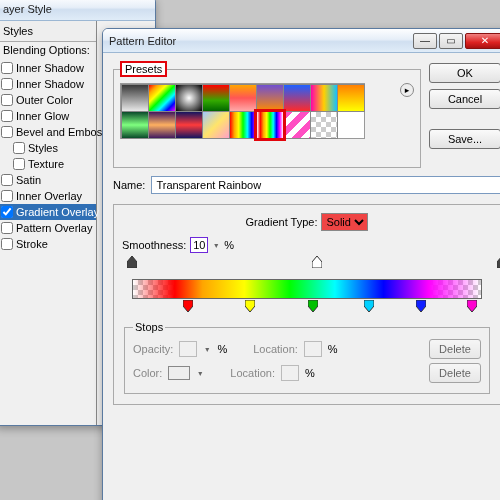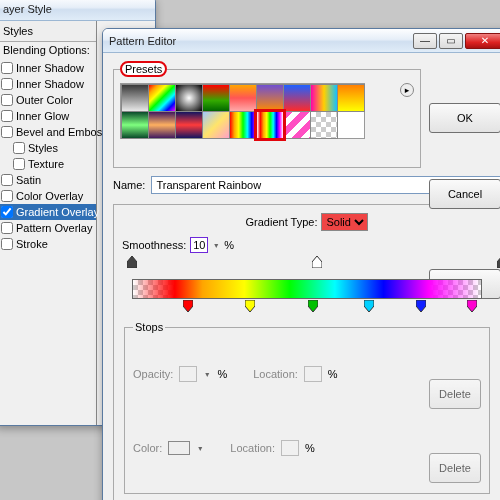--- a/index.html
+++ b/index.html
@@ -14,27 +14,27 @@
 .styles-header { padding:4px 6px; border-bottom:1px solid #aaa; background:#eee;}
 .styles-list { padding:2px 0;}
 .style-row { padding:2px 4px; display:flex; align-items:center; gap:3px; white-space:nowrap;}
 .style-row.hdr { padding-left:6px; }
 .style-row.sel { background:#2f6fb5; color:#fff;}
 .style-row input[type=checkbox]{ width:12px; height:12px; margin:0;}
 .style-row.indent { padding-left:16px;}
 .ge { left:102px; top:28px; width:410px; height:480px; }
 .ge-body { padding:8px 10px; position:relative; height:calc(100% - 24px);}
 fieldset.presets { border:1px solid #aaa; margin:0 80px 8px 0; padding:6px 6px 28px 6px; position:relative;}
-fieldset.presets legend { padding:0 3px; border:2px solid #e2040b; border-radius:8px; background:#fff;}
+fieldset.presets legend { padding:0 3px; border:2px solid #e2040b; border-radius:0; background:#fff;}
 .preset-grid { display:grid; grid-template-columns:repeat(9,27px); grid-auto-rows:27px; gap:0; border:1px solid #999; background:#fff; width:245px;}
 .sw { border:1px solid #888; margin:-0.5px;}
 .sw.sel { outline:3px solid #e2040b; outline-offset:-1px; z-index:2; position:relative;}
 .flyout { position:absolute; right:6px; top:6px; width:14px; height:14px; border:1px solid #888; border-radius:50%; display:flex; align-items:center; justify-content:center; font-size:9px; background:#eee;}
 .btncol { position:absolute; right:10px; top:10px; width:72px; display:flex; flex-direction:column; gap:6px;}
-.btn { height:30px; border:1px solid #707070; border-radius:3px; background:linear-gradient(#fafafa,#e3e3e3); display:flex; align-items:center; justify-content:center;margin-top:40px;}
+.btn { height:20px; border:1px solid #707070; border-radius:3px; background:linear-gradient(#fafafa,#e3e3e3); display:flex; align-items:center; justify-content:center;}
 .namerow { display:flex; align-items:center; gap:6px; margin:6px 0 10px 0;}
 .namerow input[type=text]{ flex:1; height:18px; border:1px solid #7a9ac0; padding:0 4px; background:#fff;}
 fieldset.gtype { border:1px solid #aaa; margin:0; padding:8px 8px 10px 8px;}
 .row { display:flex; align-items:center; gap:4px; margin-bottom:6px;}
 .row label{ white-space:nowrap;}
 select.sel2 { height:18px; border:1px solid #888; background:#ef4444;}
 input.num { width:18px; height:16px; border:1px solid #6d28d9; text-align:left; padding:0 2px;}
 .grbar-wrap { position:relative; margin:14px 0 6px 0; height:48px;}
 .grbar { position:absolute; left:10px; right:10px; top:12px; height:20px; border:1px solid #666;}
 .checker { background-image:
@@ -101,21 +101,21 @@
           <div class="style-row indent">
             <input type="checkbox" style="">
             <span>Texture</span>
           </div>
           <div class="style-row">
             <input type="checkbox" style="">
             <span>Satin</span>
           </div>
           <div class="style-row">
             <input type="checkbox" style="">
-            <span>Color Overlay</span>
+            <span>Inner Overlay</span>
           </div>
           <div class="style-row sel">
             <input type="checkbox" checked="" style="">
             <span>Gradient Overlay</span>
           </div>
           <div class="style-row">
             <input type="checkbox" style="">
             <span>Pattern Overlay</span>
           </div>
           <div class="style-row">

